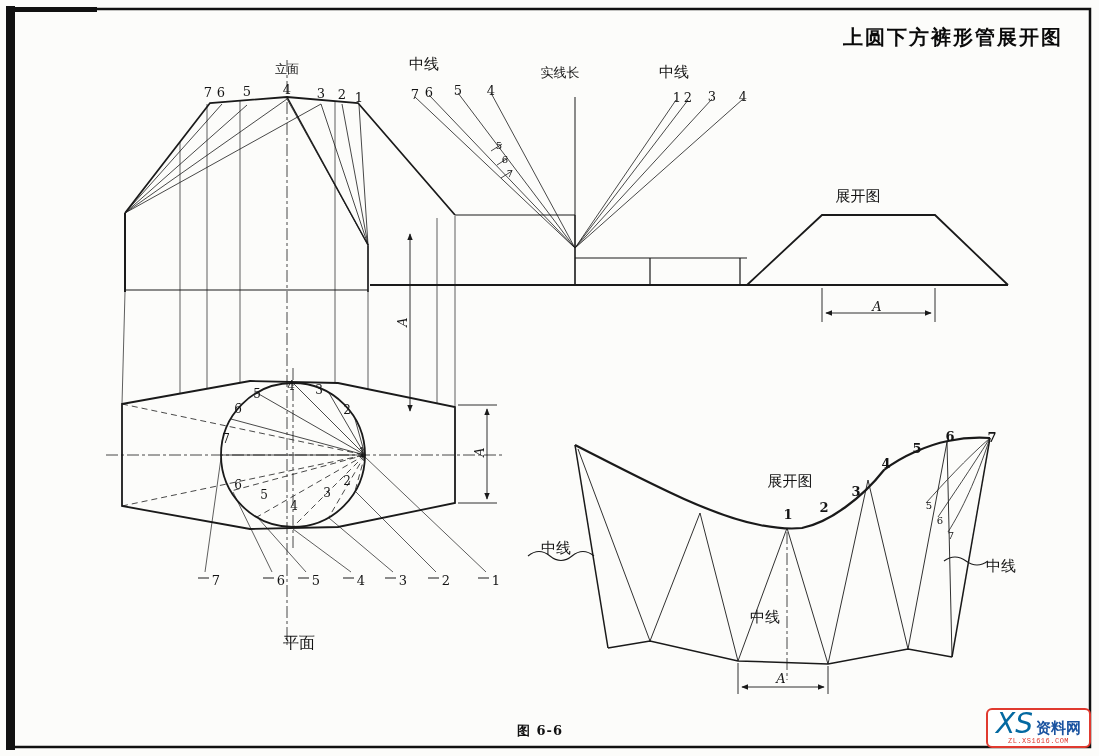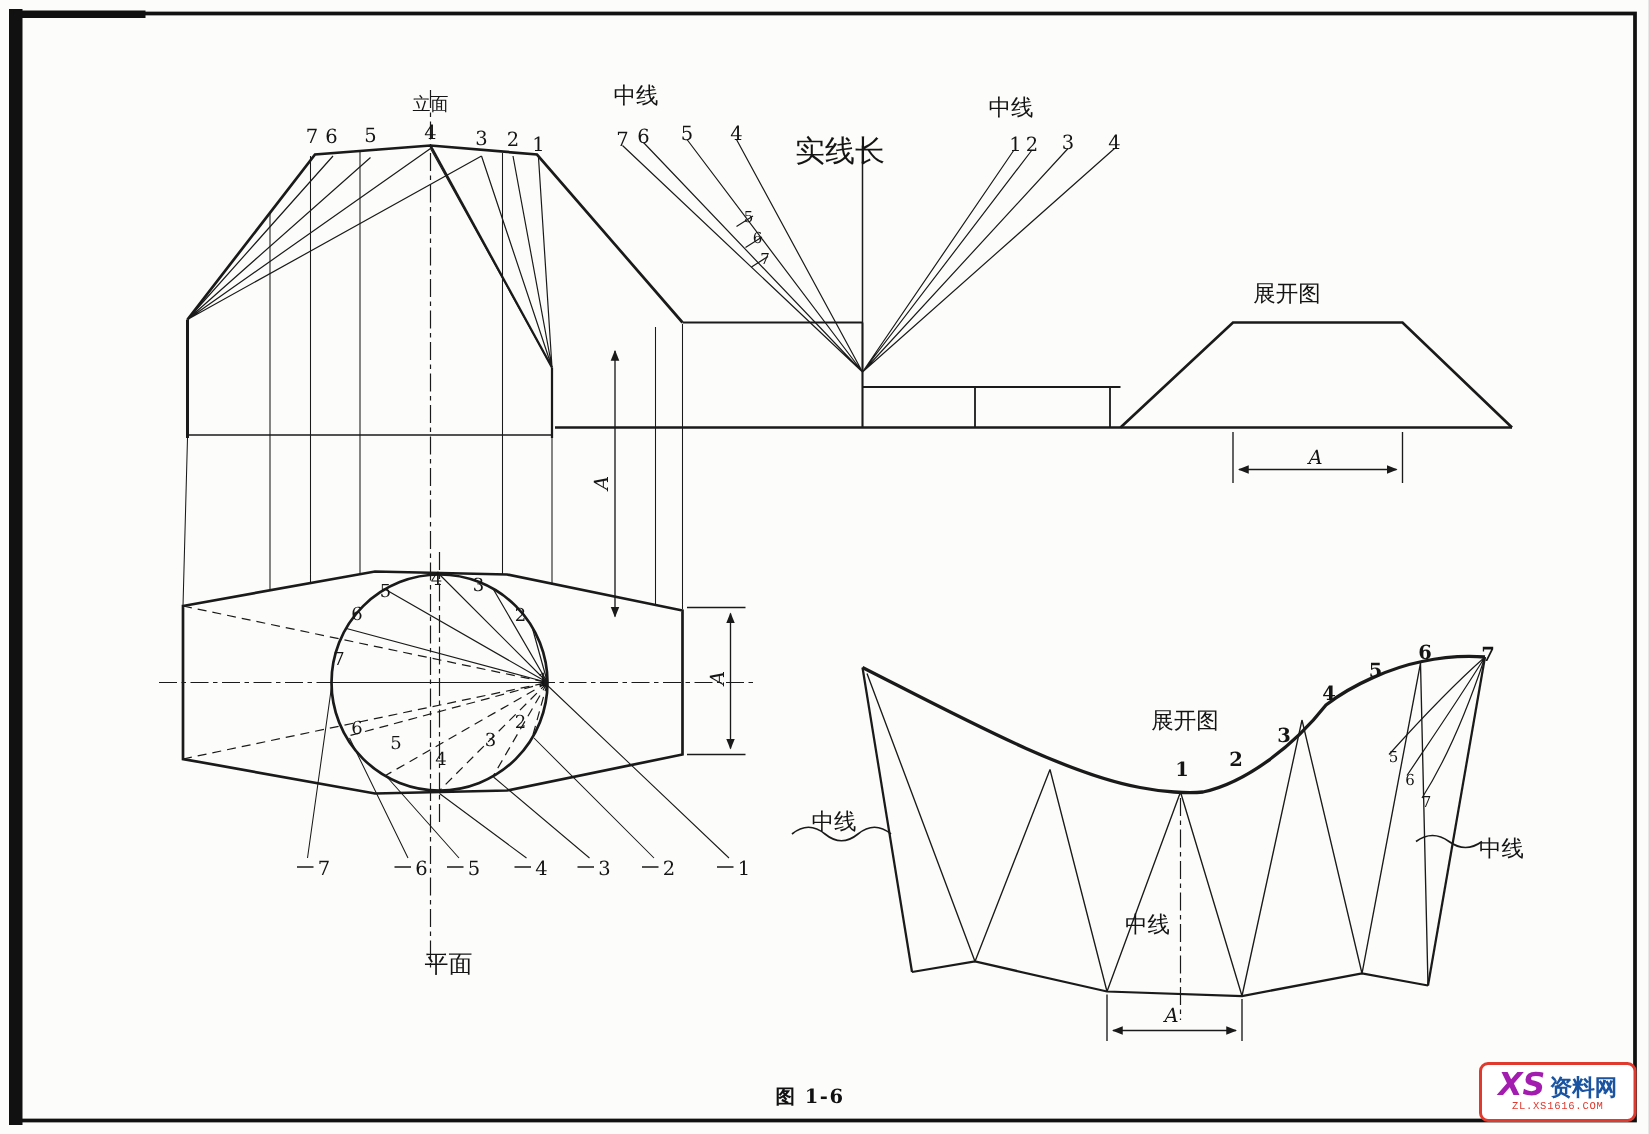--- a/index.html
+++ b/index.html
@@ -24,21 +24,21 @@
   }
   .watermark{
     position:absolute;left:986px;top:708px;width:105px;height:40px;
     border:2px solid #e03a2f;border-radius:6px;background:#fff;
     display:flex;flex-direction:column;align-items:center;justify-content:center;
     box-sizing:border-box;
   }
   .wm-row{display:flex;align-items:baseline;gap:3px;}
   .wm-logo{
     font-family:"DejaVu Sans", sans-serif;
-    font-style:italic;font-weight:bold;font-size:21px;color:#a21caf;line-height:0.9;
+    font-style:italic;font-weight:normal;font-size:28px;color:#0369a1;line-height:0.9;
   }
   .wm-name{
     font-family:"DejaVu Sans", sans-serif;
     font-weight:bold;font-size:15px;color:#1a53a0;line-height:1;
   }
   .wm-url{
     font-family:Liberation Mono, monospace;
     font-size:7px;color:#e03a2f;letter-spacing:0.5px;margin-top:1px;
   }
 </style>
@@ -137,21 +137,21 @@
       <span class="ann" style="left: 342px; top: 94px; transform: translate(-50%, -50%);">2</span>
       <span class="ann" style="left: 359px; top: 97px; transform: translate(-50%, -50%);">1</span>
       <span class="ann" style="left: 424px; top: 64px; font-size: 15px; transform: translate(-50%, -50%);">中线</span>
       <span class="ann" style="left: 415px; top: 94px; transform: translate(-50%, -50%);">7</span>
       <span class="ann" style="left: 429px; top: 92px; transform: translate(-50%, -50%);">6</span>
       <span class="ann" style="left: 458px; top: 90px; transform: translate(-50%, -50%);">5</span>
       <span class="ann" style="left: 491px; top: 90px; transform: translate(-50%, -50%);">4</span>
       <span class="ann" style="left: 499px; top: 146px; font-size: 10px; transform: translate(-50%, -50%);">5</span>
       <span class="ann" style="left: 505px; top: 160px; font-size: 10px; transform: translate(-50%, -50%);">6</span>
       <span class="ann" style="left: 510px; top: 174px; font-size: 10px; transform: translate(-50%, -50%);">7</span>
-      <span class="ann" style="left: 560px; top: 100px; font-size: 20px; transform: translate(-50%, -50%);">实线长</span>
+      <span class="ann" style="left: 560px; top: 72px; font-size: 13px; transform: translate(-50%, -50%);">实线长</span>
       <span class="ann" style="left: 674px; top: 72px; font-size: 15px; transform: translate(-50%, -50%);">中线</span>
       <span class="ann" style="left: 677px; top: 97px; transform: translate(-50%, -50%);">1</span>
       <span class="ann" style="left: 688px; top: 97px; transform: translate(-50%, -50%);">2</span>
       <span class="ann" style="left: 712px; top: 96px; transform: translate(-50%, -50%);">3</span>
       <span class="ann" style="left: 743px; top: 96px; transform: translate(-50%, -50%);">4</span>
       <span class="ann" style="left: 858px; top: 196px; font-size: 15px; transform: translate(-50%, -50%);">展开图</span>
       <span class="ann" style="left: 877px; top: 306px; font-style: italic; transform: translate(-50%, -50%);">A</span>
       <span class="ann" style="left: 402px; top: 322px; font-style: italic; transform: translate(-50%, -50%) rotate(-90deg);">A</span>
       <span class="ann" style="left: 479px; top: 452px; font-style: italic; transform: translate(-50%, -50%) rotate(-90deg);">A</span>
       <span class="ann" style="left: 257px; top: 394px; font-size: 12px; transform: translate(-50%, -50%);">5</span>
@@ -184,22 +184,23 @@
       <span class="ann" style="left: 992px; top: 437px; font-weight: bold; transform: translate(-50%, -50%);">7</span>
       <span class="ann" style="left: 929px; top: 506px; font-size: 10px; transform: translate(-50%, -50%);">5</span>
       <span class="ann" style="left: 940px; top: 521px; font-size: 10px; transform: translate(-50%, -50%);">6</span>
       <span class="ann" style="left: 951px; top: 536px; font-size: 10px; transform: translate(-50%, -50%);">7</span>
       <span class="ann" style="left: 556px; top: 548px; font-size: 15px; transform: translate(-50%, -50%);">中线</span>
       <span class="ann" style="left: 1001px; top: 566px; font-size: 15px; transform: translate(-50%, -50%);">中线</span>
       <span class="ann" style="left: 765px; top: 617px; font-size: 15px; transform: translate(-50%, -50%);">中线</span>
       <span class="ann" style="left: 781px; top: 678px; font-style: italic; transform: translate(-50%, -50%);">A</span>
     </div>
 
-
-  <div class="caption">图 1-6</div>
+  <div class="page-title">上圆下方裤形管展开图</div>
+
+  <div class="caption">图 6-6</div>
 
   <div class="watermark">
     <div class="wm-row">
       <span class="wm-logo">XS</span>
       <span class="wm-name">资料网</span>
     </div>
     <div class="wm-url">ZL.XS1616.COM</div>
   </div>
 
 </div>

